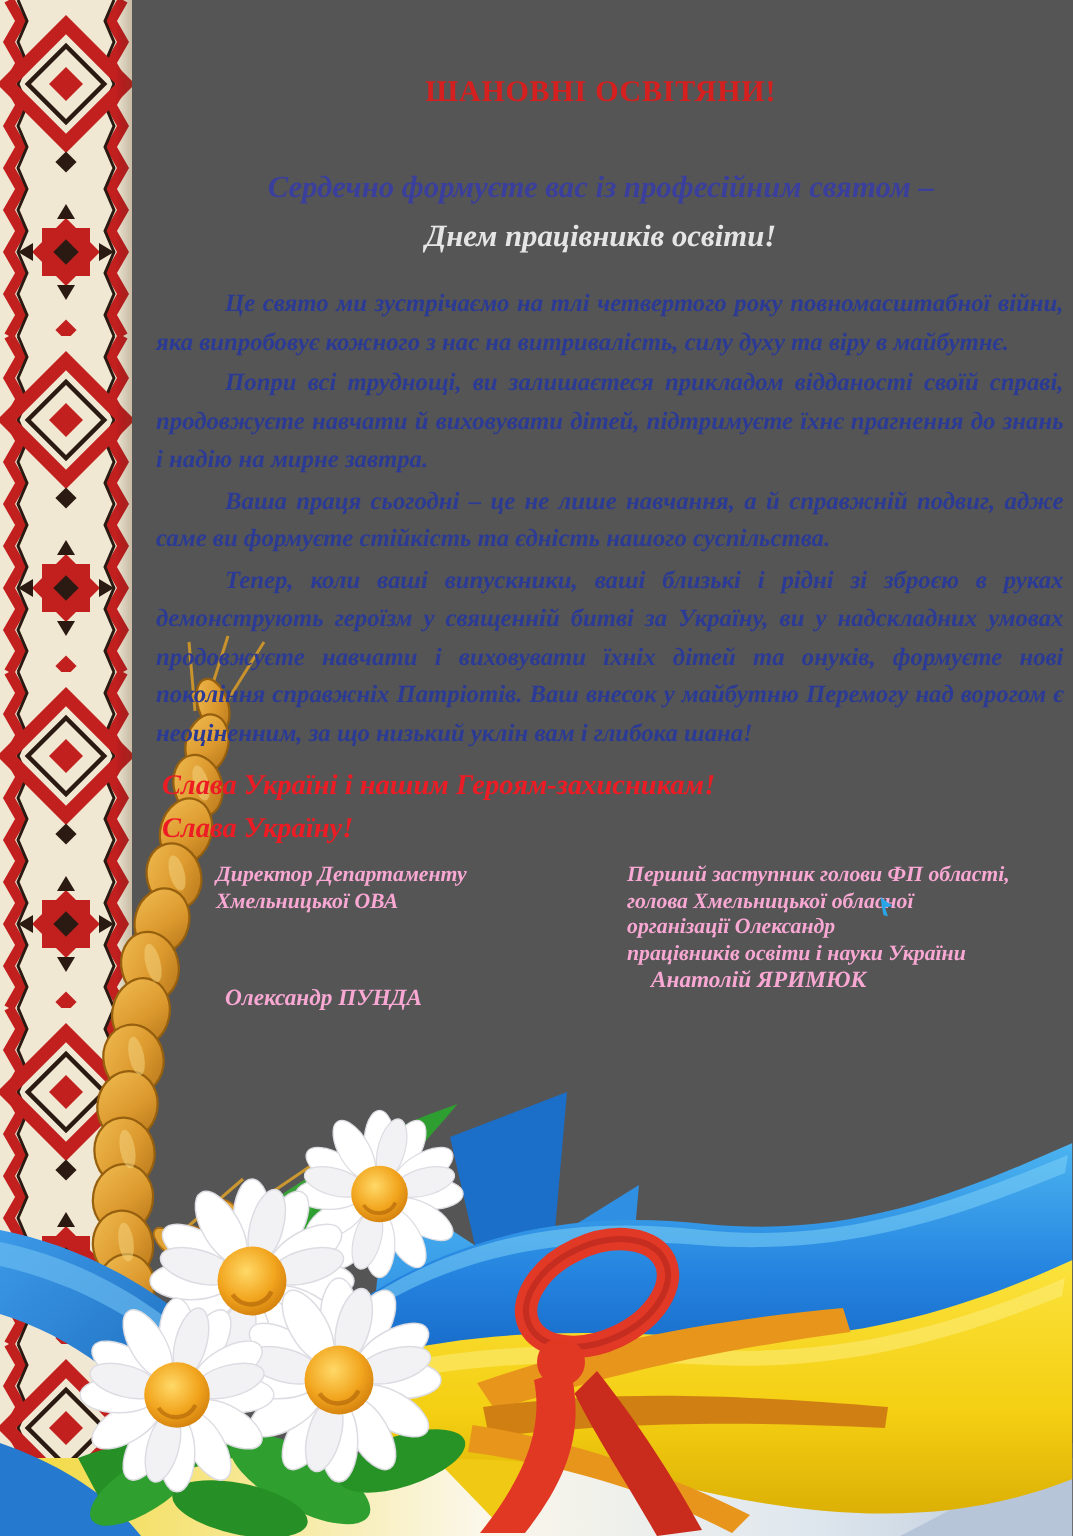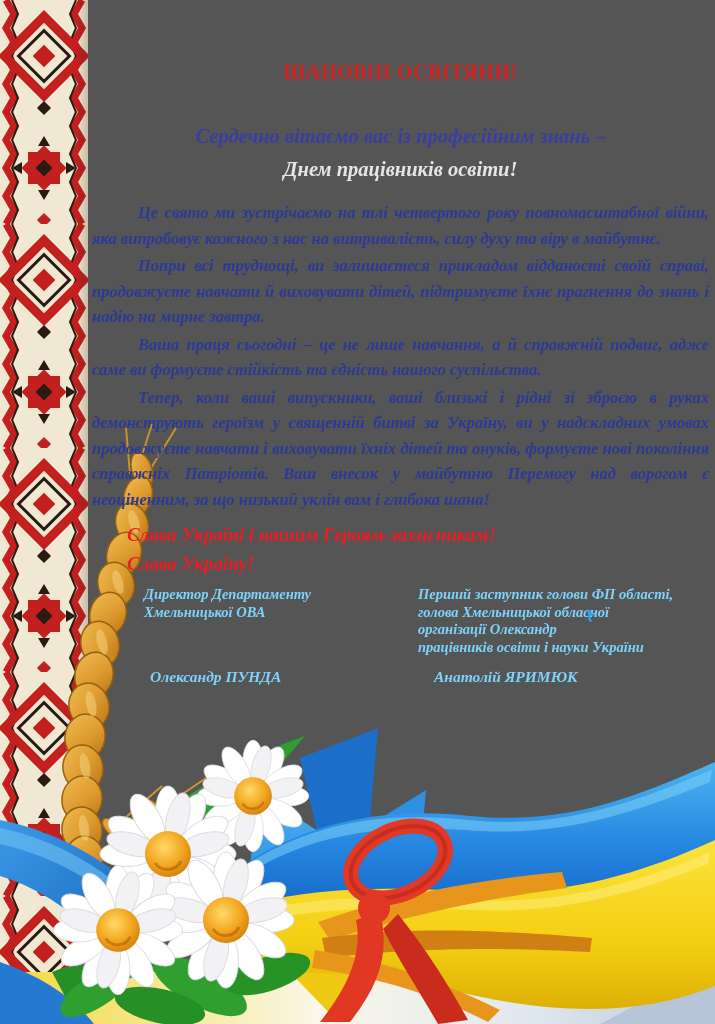--- a/index.html
+++ b/index.html
@@ -10,36 +10,36 @@
       radial-gradient(ellipse 340px 270px at 190px 670px, #f6e44c 0%, #f6e34a 58%, rgba(246,227,74,0) 78%),
       radial-gradient(ellipse 430px 280px at 310px 1010px, rgba(255,253,244,.95) 0%, rgba(255,253,244,0) 70%),
       radial-gradient(ellipse 520px 300px at 715px 0px, rgba(124,211,212,.6) 0%, rgba(124,211,212,0) 65%),
       radial-gradient(ellipse 620px 430px at 715px 470px, rgba(56,116,193,.5) 0%, rgba(56,116,193,0) 70%),
       radial-gradient(ellipse 520px 360px at 680px 960px, rgba(186,202,221,.95) 0%, rgba(186,202,221,0) 72%),
       linear-gradient(170deg,#8cbde6 0%,#76acdd 35%,#6funk 50%,#649cd4 60%,#82b1de 85%,#cdd9e7 100%);
   }
   .embroidery{position:absolute;left:0;top:0;z-index:1;}
   .wheatbraid{position:absolute;left:34px;top:418px;z-index:2;}
   .content{position:absolute;left:92px;top:46px;width:617px;z-index:3;}
-  .title{margin:15px 0 36px 0;text-align:center;font-size:20px;font-weight:bold;
+  .title{margin:4px 0 36px 0;text-align:center;font-size:20px;font-weight:bold;
          color:#d6201f;letter-spacing:.5px;}
   .greet{ text-align:center;font-style:italic;font-weight:bold;font-size:20.5px;line-height:33px;}
   .greet1{color:#3a3f9e;}
   .greet2{color:#e5e5e5;}
   .bodytext{margin-top:14px;color:#2b3a94;font-weight:bold;font-style:italic;
             font-size:16.5px;line-height:25.5px;text-align:justify;}
-  .bodytext p{margin:0 0 2px 0;text-indent:46px;}
-  .slogans{margin:8px 0 0 35px;color:#ed1c24;font-weight:bold;font-style:italic;
+  .bodytext p{margin:0 0 2px 12px;text-indent:46px;}
+  .slogans{margin:8px 0 0 16px;color:#ed1c24;font-weight:bold;font-style:italic;
            font-size:19px;line-height:29px;}
-  .signatures{position:relative;margin-top:4px;height:120px;color:#7dd3fc;
+  .signatures{position:relative;margin-top:4px;height:120px;color:#f9a8d4;
               font-weight:bold;font-style:italic;font-size:14.5px;line-height:17.5px;}
   .sig-left{position:absolute;left:52px;top:4px;width:250px;}
   .sig-right{position:absolute;left:326px;top:4px;width:290px;}
   .name-left{position:absolute;left:58px;top:86px;font-size:15.5px;}
-  .name-right{position:absolute;left:342px;top:86px;font-size:15.5px;}
+  .name-right{position:absolute;left:342px;top:74px;font-size:15.5px;}
   .cursor-artifact{position:absolute;left:494px;top:27px;width:10px;height:13px;z-index:4;}
   .bouquet{position:absolute;left:0;top:724px;z-index:4;pointer-events:none;}
 </style>
 </head>
 <body>
 
 <div class="page">
 
   <svg class="embroidery" width="88" height="1024" viewBox="0 0 88 1024">
     <defs>
@@ -100,21 +100,21 @@
       <ellipse cx="84" cy="164" rx="5" ry="12" transform="rotate(-15 84 164)"></ellipse>
       <ellipse cx="68" cy="224" rx="5" ry="13" transform="rotate(-14 68 224)"></ellipse>
       <ellipse cx="57" cy="286" rx="5" ry="13" transform="rotate(-12 57 286)"></ellipse>
       <ellipse cx="51" cy="348" rx="5" ry="13" transform="rotate(-10 51 348)"></ellipse>
       <ellipse cx="50" cy="410" rx="5" ry="13" transform="rotate(-8 50 410)"></ellipse>
     </g>
   </svg>
 
   <div class="content">
     <h1 class="title">ШАНОВНІ ОСВІТЯНИ!</h1>
-    <div class="greet greet1">Сердечно вітаємо вас із професійним знань –</div>
+    <div class="greet greet1">Сердечно формуєте вас із професійним святом –</div>
     <div class="greet greet2">Днем працівників освіти!</div>
 
     <div class="bodytext">
       <p>Це свято ми зустрічаємо на тлі четвертого року повномасштабної війни, яка випробовує кожного з нас на витривалість, силу духу та віру в майбутнє.</p>
       <p>Попри всі труднощі, ви залишаєтеся прикладом відданості своїй справі, продовжуєте навчати й виховувати дітей, підтримуєте їхнє прагнення до знань і надію на мирне завтра.</p>
       <p>Ваша праця сьогодні – це не лише навчання, а й справжній подвиг, адже саме ви формуєте стійкість та єдність нашого суспільства.</p>
       <p>Тепер, коли ваші випускники, ваші близькі і рідні зі зброєю в руках демонструють героїзм у священній битві за Україну, ви у надскладних умовах продовжуєте навчати і виховувати їхніх дітей та онуків, формуєте нові покоління справжніх Патріотів. Ваш внесок у майбутню Перемогу над ворогом є неоціненним, за що низький уклін вам і глибока шана!</p>
     </div>
 
     <div class="slogans">

